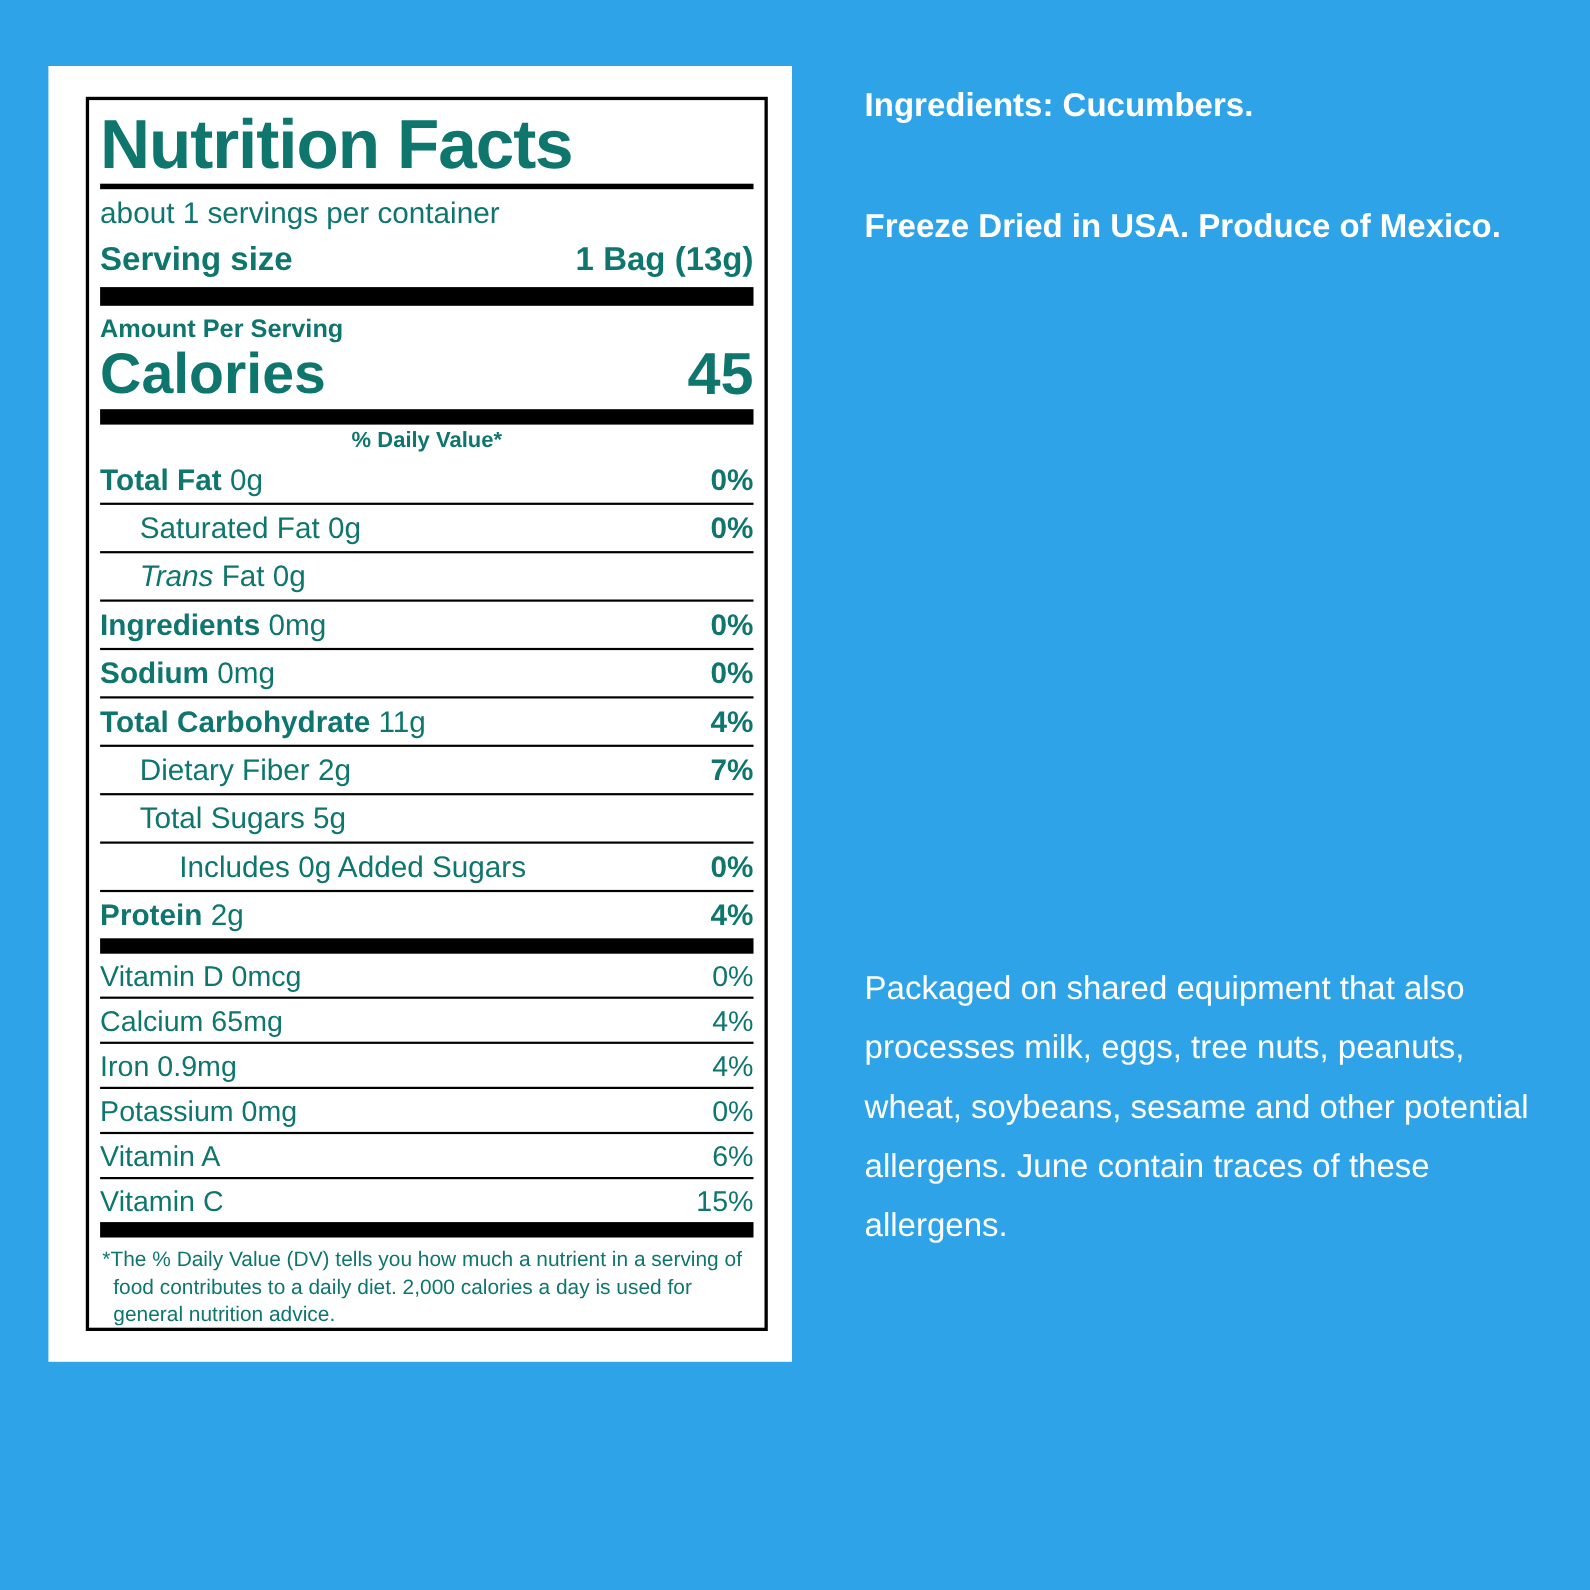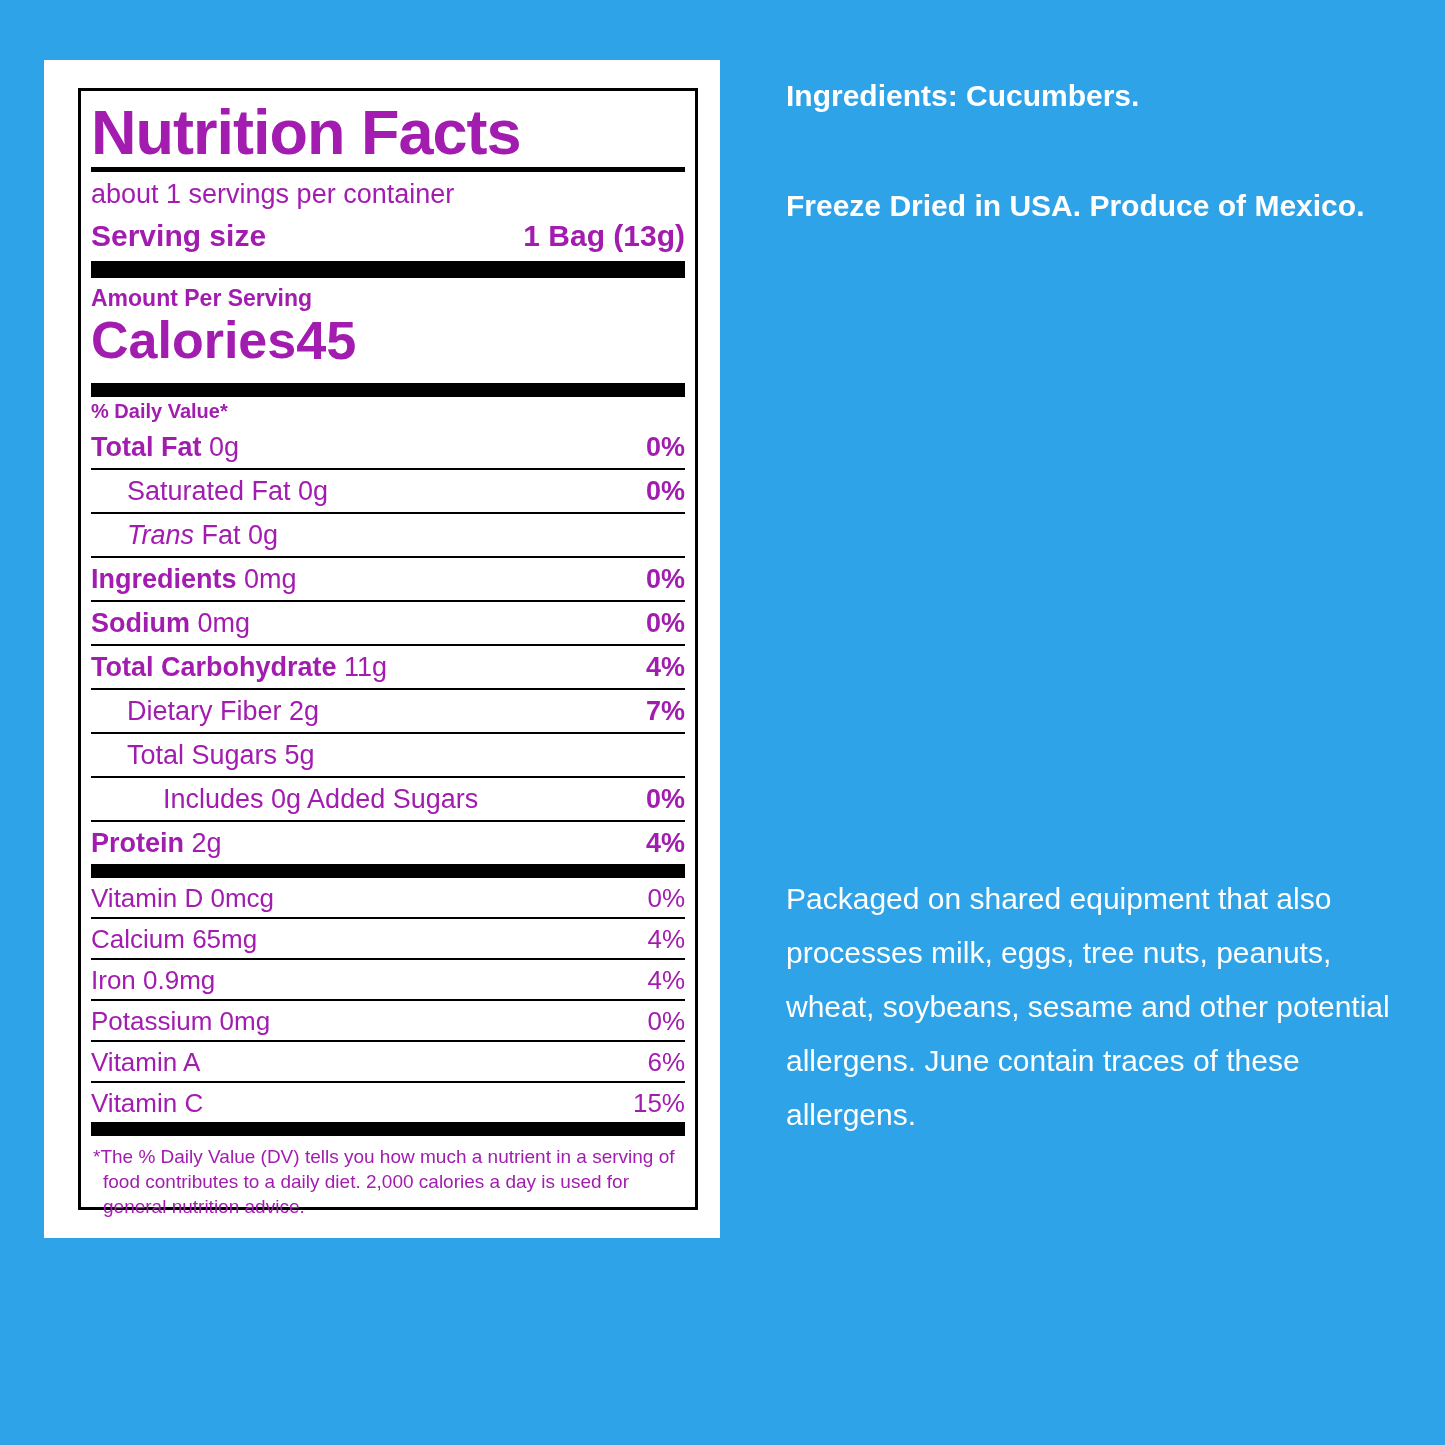--- a/index.html
+++ b/index.html
@@ -32,21 +32,21 @@
   .nf-panel {
     position: absolute;
     left: 34px;
     top: 28px;
     width: 620px;
     height: 1122px;
     border: 3px solid #000;
     background: #fff;
     box-sizing: border-box;
     padding: 0 10px;
-    color: #a21caf;
+    color: #0f766e;
   }
   .nf-title {
     font-family: "Liberation Sans", sans-serif;
     font-weight: bold;
     font-size: 63px;
     line-height: 66px;
     letter-spacing: -1px;
     padding-top: 8px;
     padding-bottom: 2px;
     white-space: nowrap;
@@ -71,36 +71,36 @@
     gap: 48px;
   }
   .nf-amount {
     font-size: 23px;
     font-weight: bold;
     line-height: 28px;
     padding-top: 6px;
   }
   .nf-cal-row {
     display: flex;
-    justify-content: flex-start;
+    justify-content: space-between;
     align-items: flex-end;
-    padding-bottom: 15px;
+    padding-bottom: 4px;
   }
   .nf-cal-label {
     font-size: 52px;
     font-weight: bold;
     line-height: 56px;
   }
   .nf-cal-value {
     font-size: 54px;
     font-weight: bold;
     line-height: 56px;
   }
   .nf-dv-head {
-    text-align: left;
+    text-align: center;
     font-size: 20px;
     font-weight: bold;
     padding: 3px 0 3px 0;
   }
   .nf-row {
     display: flex;
     justify-content: space-between;
     align-items: baseline;
     font-size: 27px;
     line-height: 33px;

